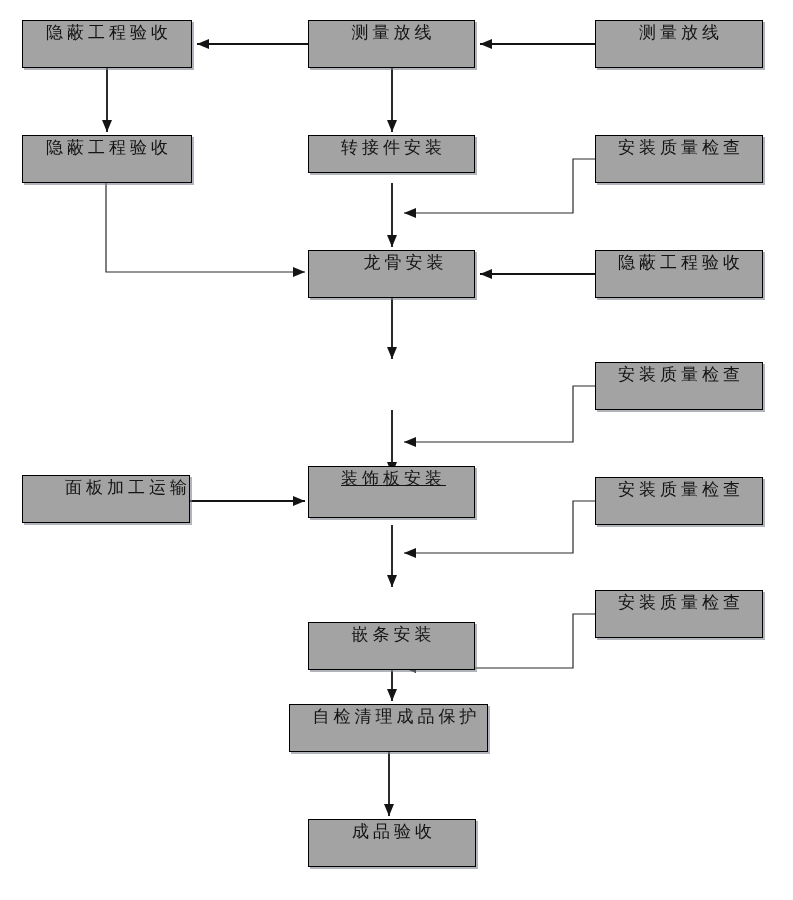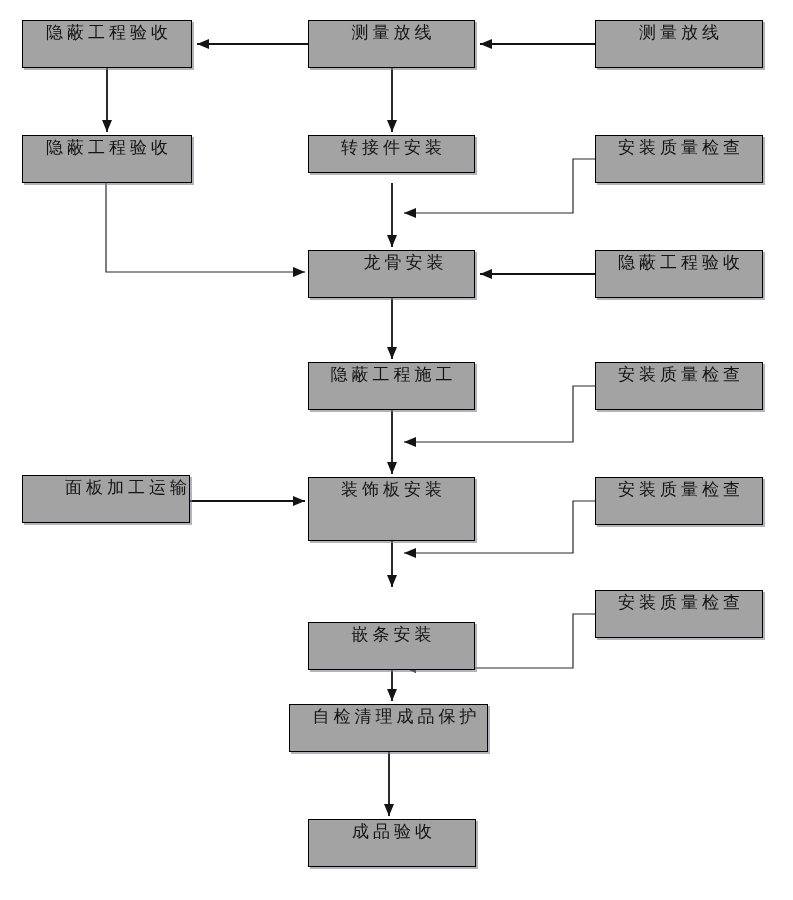--- a/index.html
+++ b/index.html
@@ -42,21 +42,21 @@
   .n2  { left: 308px; top: 20px;  width: 167px; height: 48px; }
   .n3  { left: 595px; top: 20px;  width: 168px; height: 48px; }
   .n4  { left: 22px;  top: 135px; width: 170px; height: 48px; }
   .n5  { left: 308px; top: 135px; width: 167px; height: 38px; }
   .n6  { left: 595px; top: 135px; width: 168px; height: 48px; }
   .n7  { left: 308px; top: 250px; width: 167px; height: 48px; padding-left: 24px; }
   .n8  { left: 595px; top: 250px; width: 168px; height: 48px; }
   .n9  { left: 308px; top: 362px; width: 167px; height: 48px; }
   .n10 { left: 595px; top: 362px; width: 168px; height: 48px; }
   .n11 { left: 22px;  top: 475px; width: 168px; height: 48px; padding-left: 40px; }
-  .n12 { left: 308px; top: 477px; width: 167px; height: 64px; }
+  .n12 { left: 308px; top: 466px; width: 167px; height: 52px; text-decoration: underline; }
   .n13 { left: 595px; top: 477px; width: 168px; height: 48px; }
   .n14 { left: 308px; top: 622px; width: 167px; height: 48px; }
   .n15 { left: 595px; top: 590px; width: 168px; height: 48px; }
   .n16 { left: 289px; top: 704px; width: 199px; height: 48px; padding-left: 12px; }
   .n17 { left: 308px; top: 819px; width: 168px; height: 48px; }
 
   .flow-line   { stroke: #141414; stroke-width: 1.8; fill: none; }
   .elbow-line  { stroke: #2a2a2a; stroke-width: 1.2; fill: none; }
 </style>
 </head>
@@ -108,23 +108,20 @@
     </div>
   <div class="node n6">
       <span>安装质量检查</span>
     </div>
   <div class="node n7">
       <span>龙骨安装</span>
     </div>
   <div class="node n8">
       <span>隐蔽工程验收</span>
     </div>
-  <div class="node n9">
-      <span>隐蔽工程施工</span>
-    </div>
   <div class="node n10">
       <span>安装质量检查</span>
     </div>
   <div class="node n11">
       <span>面板加工运输</span>
     </div>
   <div class="node n12">
       <span>装饰板安装</span>
     </div>
   <div class="node n13">

